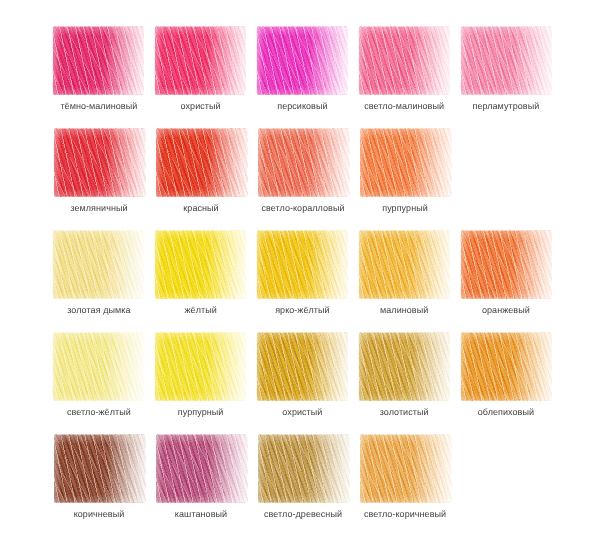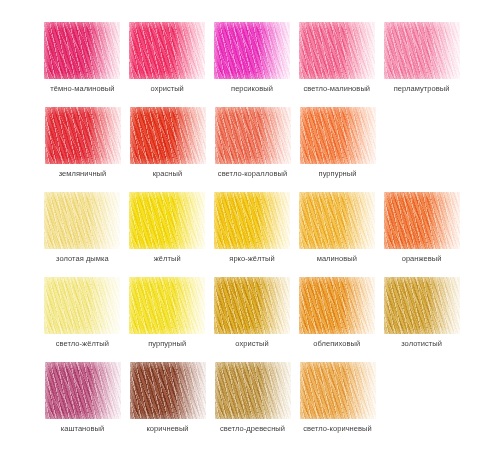--- a/index.html
+++ b/index.html
@@ -277,62 +277,62 @@
           <div class="patch-base" style="background: linear-gradient(100deg, rgb(220, 177, 44) 0%, rgb(220, 177, 44) 52%, rgba(220, 177, 44, 0.72) 76%, rgba(220, 177, 44, 0.3) 100%);"></div>
           <div class="patch-strokes" style="background: repeating-linear-gradient(72deg, rgba(220, 177, 44, 0.95) 0px, rgba(220, 177, 44, 0.95) 1.1px, rgba(255, 255, 255, 0) 1.1px, rgba(255, 255, 255, 0) 3.4px);"></div>
           <div class="patch-strokes2" style="background: repeating-linear-gradient(66deg, rgba(220, 177, 44, 0.8) 0px, rgba(220, 177, 44, 0.8) 1.6px, rgba(255, 255, 255, 0) 1.6px, rgba(255, 255, 255, 0) 5.1px);"></div>
           <div class="patch-grain" style="background: repeating-linear-gradient(78deg, rgba(255, 255, 255, 0.85) 0px, rgba(255, 255, 255, 0.85) 0.8px, rgba(255, 255, 255, 0) 0.8px, rgba(255, 255, 255, 0) 6.5px), repeating-linear-gradient(63deg, rgba(255, 255, 255, 0.55) 0px, rgba(255, 255, 255, 0.55) 0.6px, rgba(255, 255, 255, 0) 0.6px, rgba(255, 255, 255, 0) 9px);"></div>
           <div class="patch-fade"></div>
         </div>
         <div class="swatch-label">охристый</div>
       </div>
       <div class="swatch-cell">
         <div class="swatch-patch">
+          <div class="patch-base" style="background: linear-gradient(100deg, rgb(216, 178, 76) 0%, rgb(216, 178, 76) 52%, rgba(216, 178, 76, 0.72) 76%, rgba(216, 178, 76, 0.3) 100%);"></div>
+          <div class="patch-strokes" style="background: repeating-linear-gradient(72deg, rgba(216, 178, 76, 0.95) 0px, rgba(216, 178, 76, 0.95) 1.1px, rgba(255, 255, 255, 0) 1.1px, rgba(255, 255, 255, 0) 3.4px);"></div>
+          <div class="patch-strokes2" style="background: repeating-linear-gradient(66deg, rgba(216, 178, 76, 0.8) 0px, rgba(216, 178, 76, 0.8) 1.6px, rgba(255, 255, 255, 0) 1.6px, rgba(255, 255, 255, 0) 5.1px);"></div>
+          <div class="patch-grain" style="background: repeating-linear-gradient(78deg, rgba(255, 255, 255, 0.85) 0px, rgba(255, 255, 255, 0.85) 0.8px, rgba(255, 255, 255, 0) 0.8px, rgba(255, 255, 255, 0) 6.5px), repeating-linear-gradient(63deg, rgba(255, 255, 255, 0.55) 0px, rgba(255, 255, 255, 0.55) 0.6px, rgba(255, 255, 255, 0) 0.6px, rgba(255, 255, 255, 0) 9px);"></div>
+          <div class="patch-fade"></div>
+        </div>
+        <div class="swatch-label">золотистый</div>
+      </div>
+      <div class="swatch-cell">
+        <div class="swatch-patch">
           <div class="patch-base" style="background: linear-gradient(100deg, rgb(237, 168, 60) 0%, rgb(237, 168, 60) 52%, rgba(237, 168, 60, 0.72) 76%, rgba(237, 168, 60, 0.3) 100%);"></div>
           <div class="patch-strokes" style="background: repeating-linear-gradient(72deg, rgba(237, 168, 60, 0.95) 0px, rgba(237, 168, 60, 0.95) 1.1px, rgba(255, 255, 255, 0) 1.1px, rgba(255, 255, 255, 0) 3.4px);"></div>
           <div class="patch-strokes2" style="background: repeating-linear-gradient(66deg, rgba(237, 168, 60, 0.8) 0px, rgba(237, 168, 60, 0.8) 1.6px, rgba(255, 255, 255, 0) 1.6px, rgba(255, 255, 255, 0) 5.1px);"></div>
           <div class="patch-grain" style="background: repeating-linear-gradient(78deg, rgba(255, 255, 255, 0.85) 0px, rgba(255, 255, 255, 0.85) 0.8px, rgba(255, 255, 255, 0) 0.8px, rgba(255, 255, 255, 0) 6.5px), repeating-linear-gradient(63deg, rgba(255, 255, 255, 0.55) 0px, rgba(255, 255, 255, 0.55) 0.6px, rgba(255, 255, 255, 0) 0.6px, rgba(255, 255, 255, 0) 9px);"></div>
           <div class="patch-fade"></div>
         </div>
         <div class="swatch-label">облепиховый</div>
       </div>
-      <div class="swatch-cell">
-        <div class="swatch-patch">
-          <div class="patch-base" style="background: linear-gradient(100deg, rgb(216, 178, 76) 0%, rgb(216, 178, 76) 52%, rgba(216, 178, 76, 0.72) 76%, rgba(216, 178, 76, 0.3) 100%);"></div>
-          <div class="patch-strokes" style="background: repeating-linear-gradient(72deg, rgba(216, 178, 76, 0.95) 0px, rgba(216, 178, 76, 0.95) 1.1px, rgba(255, 255, 255, 0) 1.1px, rgba(255, 255, 255, 0) 3.4px);"></div>
-          <div class="patch-strokes2" style="background: repeating-linear-gradient(66deg, rgba(216, 178, 76, 0.8) 0px, rgba(216, 178, 76, 0.8) 1.6px, rgba(255, 255, 255, 0) 1.6px, rgba(255, 255, 255, 0) 5.1px);"></div>
-          <div class="patch-grain" style="background: repeating-linear-gradient(78deg, rgba(255, 255, 255, 0.85) 0px, rgba(255, 255, 255, 0.85) 0.8px, rgba(255, 255, 255, 0) 0.8px, rgba(255, 255, 255, 0) 6.5px), repeating-linear-gradient(63deg, rgba(255, 255, 255, 0.55) 0px, rgba(255, 255, 255, 0.55) 0.6px, rgba(255, 255, 255, 0) 0.6px, rgba(255, 255, 255, 0) 9px);"></div>
-          <div class="patch-fade"></div>
-        </div>
-        <div class="swatch-label">золотистый</div>
-      </div>
-    </div>
-    <div class="swatch-row">
+    </div>
+    <div class="swatch-row">
+      <div class="swatch-cell">
+        <div class="swatch-patch">
+          <div class="patch-base" style="background: linear-gradient(100deg, rgb(158, 91, 66) 0%, rgb(158, 91, 66) 52%, rgba(158, 91, 66, 0.72) 76%, rgba(158, 91, 66, 0.3) 100%);"></div>
+          <div class="patch-strokes" style="background: repeating-linear-gradient(72deg, rgba(158, 91, 66, 0.95) 0px, rgba(158, 91, 66, 0.95) 1.1px, rgba(255, 255, 255, 0) 1.1px, rgba(255, 255, 255, 0) 3.4px);"></div>
+          <div class="patch-strokes2" style="background: repeating-linear-gradient(66deg, rgba(158, 91, 66, 0.8) 0px, rgba(158, 91, 66, 0.8) 1.6px, rgba(255, 255, 255, 0) 1.6px, rgba(255, 255, 255, 0) 5.1px);"></div>
+          <div class="patch-grain" style="background: repeating-linear-gradient(78deg, rgba(255, 255, 255, 0.85) 0px, rgba(255, 255, 255, 0.85) 0.8px, rgba(255, 255, 255, 0) 0.8px, rgba(255, 255, 255, 0) 6.5px), repeating-linear-gradient(63deg, rgba(255, 255, 255, 0.55) 0px, rgba(255, 255, 255, 0.55) 0.6px, rgba(255, 255, 255, 0) 0.6px, rgba(255, 255, 255, 0) 9px);"></div>
+          <div class="patch-fade"></div>
+        </div>
+        <div class="swatch-label">коричневый</div>
+      </div>
       <div class="swatch-cell">
         <div class="swatch-patch">
           <div class="patch-base" style="background: linear-gradient(100deg, rgb(196, 99, 142) 0%, rgb(196, 99, 142) 52%, rgba(196, 99, 142, 0.72) 76%, rgba(196, 99, 142, 0.3) 100%);"></div>
           <div class="patch-strokes" style="background: repeating-linear-gradient(72deg, rgba(196, 99, 142, 0.95) 0px, rgba(196, 99, 142, 0.95) 1.1px, rgba(255, 255, 255, 0) 1.1px, rgba(255, 255, 255, 0) 3.4px);"></div>
           <div class="patch-strokes2" style="background: repeating-linear-gradient(66deg, rgba(196, 99, 142, 0.8) 0px, rgba(196, 99, 142, 0.8) 1.6px, rgba(255, 255, 255, 0) 1.6px, rgba(255, 255, 255, 0) 5.1px);"></div>
           <div class="patch-grain" style="background: repeating-linear-gradient(78deg, rgba(255, 255, 255, 0.85) 0px, rgba(255, 255, 255, 0.85) 0.8px, rgba(255, 255, 255, 0) 0.8px, rgba(255, 255, 255, 0) 6.5px), repeating-linear-gradient(63deg, rgba(255, 255, 255, 0.55) 0px, rgba(255, 255, 255, 0.55) 0.6px, rgba(255, 255, 255, 0) 0.6px, rgba(255, 255, 255, 0) 9px);"></div>
           <div class="patch-fade"></div>
         </div>
         <div class="swatch-label">каштановый</div>
       </div>
       <div class="swatch-cell">
         <div class="swatch-patch">
-          <div class="patch-base" style="background: linear-gradient(100deg, rgb(158, 91, 66) 0%, rgb(158, 91, 66) 52%, rgba(158, 91, 66, 0.72) 76%, rgba(158, 91, 66, 0.3) 100%);"></div>
-          <div class="patch-strokes" style="background: repeating-linear-gradient(72deg, rgba(158, 91, 66, 0.95) 0px, rgba(158, 91, 66, 0.95) 1.1px, rgba(255, 255, 255, 0) 1.1px, rgba(255, 255, 255, 0) 3.4px);"></div>
-          <div class="patch-strokes2" style="background: repeating-linear-gradient(66deg, rgba(158, 91, 66, 0.8) 0px, rgba(158, 91, 66, 0.8) 1.6px, rgba(255, 255, 255, 0) 1.6px, rgba(255, 255, 255, 0) 5.1px);"></div>
-          <div class="patch-grain" style="background: repeating-linear-gradient(78deg, rgba(255, 255, 255, 0.85) 0px, rgba(255, 255, 255, 0.85) 0.8px, rgba(255, 255, 255, 0) 0.8px, rgba(255, 255, 255, 0) 6.5px), repeating-linear-gradient(63deg, rgba(255, 255, 255, 0.55) 0px, rgba(255, 255, 255, 0.55) 0.6px, rgba(255, 255, 255, 0) 0.6px, rgba(255, 255, 255, 0) 9px);"></div>
-          <div class="patch-fade"></div>
-        </div>
-        <div class="swatch-label">коричневый</div>
-      </div>
-      <div class="swatch-cell">
-        <div class="swatch-patch">
           <div class="patch-base" style="background: linear-gradient(100deg, rgb(201, 166, 90) 0%, rgb(201, 166, 90) 52%, rgba(201, 166, 90, 0.72) 76%, rgba(201, 166, 90, 0.3) 100%);"></div>
           <div class="patch-strokes" style="background: repeating-linear-gradient(72deg, rgba(201, 166, 90, 0.95) 0px, rgba(201, 166, 90, 0.95) 1.1px, rgba(255, 255, 255, 0) 1.1px, rgba(255, 255, 255, 0) 3.4px);"></div>
           <div class="patch-strokes2" style="background: repeating-linear-gradient(66deg, rgba(201, 166, 90, 0.8) 0px, rgba(201, 166, 90, 0.8) 1.6px, rgba(255, 255, 255, 0) 1.6px, rgba(255, 255, 255, 0) 5.1px);"></div>
           <div class="patch-grain" style="background: repeating-linear-gradient(78deg, rgba(255, 255, 255, 0.85) 0px, rgba(255, 255, 255, 0.85) 0.8px, rgba(255, 255, 255, 0) 0.8px, rgba(255, 255, 255, 0) 6.5px), repeating-linear-gradient(63deg, rgba(255, 255, 255, 0.55) 0px, rgba(255, 255, 255, 0.55) 0.6px, rgba(255, 255, 255, 0) 0.6px, rgba(255, 255, 255, 0) 9px);"></div>
           <div class="patch-fade"></div>
         </div>
         <div class="swatch-label">светло-древесный</div>
       </div>
       <div class="swatch-cell">
         <div class="swatch-patch">

